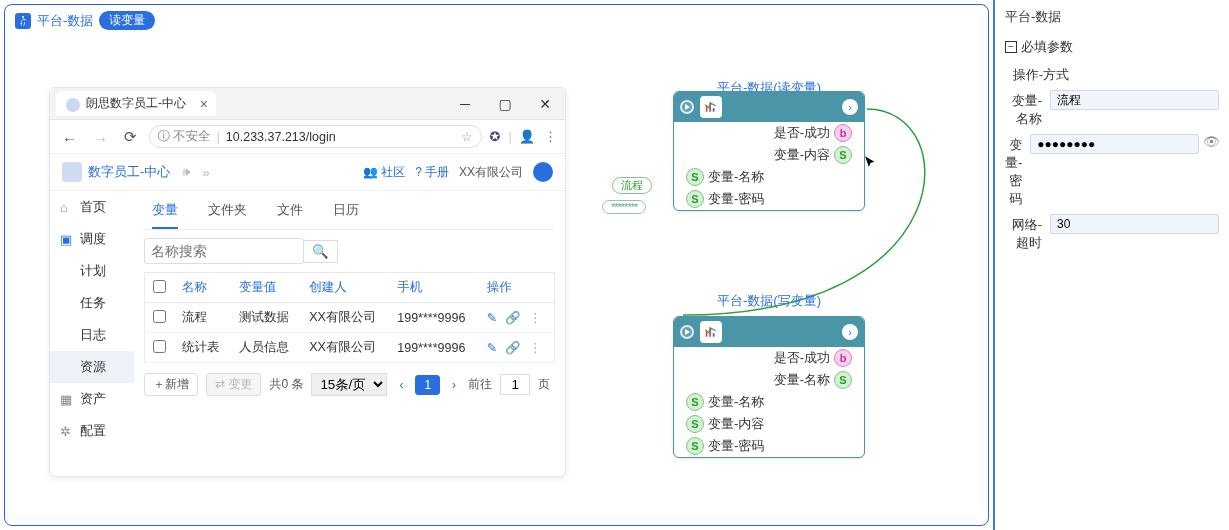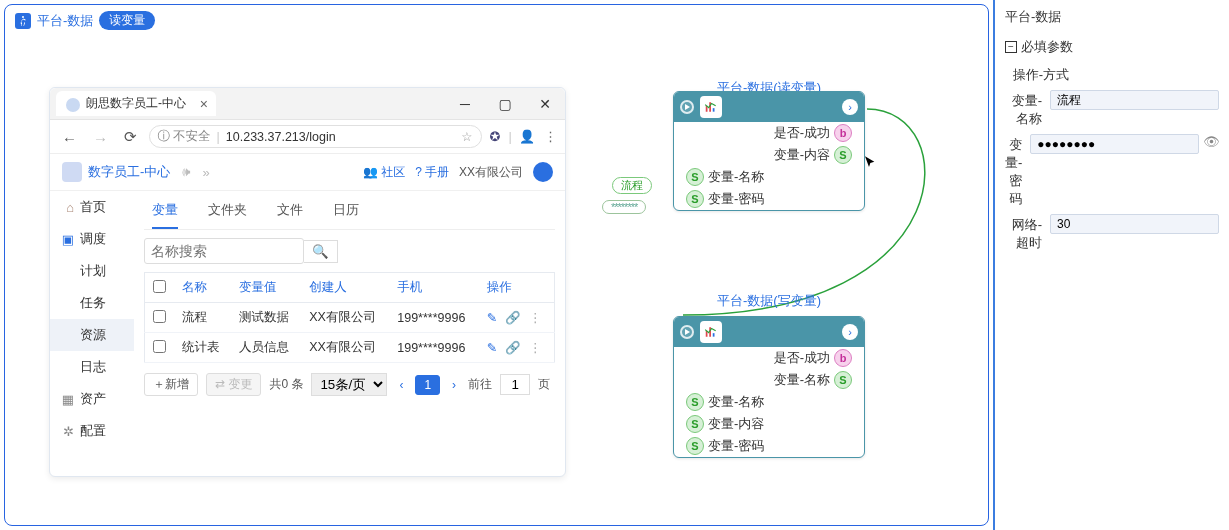--- a/index.html
+++ b/index.html
@@ -37,21 +37,21 @@
 .page-header .logo { width: 20px; height: 20px; background: #cfdaf3; border-radius: 4px; }
 .page-header .title { color: #2a6fe0; font-weight: 500; }
 .page-header .sound { color: #bbb; margin-left: 6px; }
 .page-header .right { margin-left: auto; display: flex; align-items: center; gap: 10px; }
 .page-header .link { color: #2a6fe0; font-size: 12px; display: inline-flex; align-items: center; gap: 3px;}
 .page-header .company { color: #555; font-size: 12px; }
 .page-header .avatar { width: 20px; height: 20px; background: #2a6fe0; border-radius: 50%; }
 
 .page-body { display: flex; height: 280px; }
 .sidenav { width: 84px; background: #fff; }
-.sidenav .item { display: flex; align-items: center; gap: 6px; padding: 7px 10px; font-size: 13px; color: #333; text-align: right; }
+.sidenav .item { display: flex; align-items: center; gap: 6px; padding: 7px 10px; font-size: 13px; color: #333; }
 .sidenav .item.active { background: #eef2f8; color: #333; font-weight: 500; }
 .sidenav .ico { width: 14px; height: 14px; display: inline-block; }
 .sidenav .ico.home::before { content: "⌂"; color: #a87; }
 .sidenav .ico.cube::before { content: "▣"; color: #2a6fe0; }
 .sidenav .ico.gear::before { content: "✲"; color: #888; }
 .sidenav .ico.grid::before { content: "▦"; color: #888; }
 
 .content { flex: 1; padding: 0 10px; }
 .tabs2 { display: flex; gap: 30px; border-bottom: 1px solid #eee; padding: 6px 8px 0; }
 .tabs2 .t { padding: 4px 0 8px; font-size: 13px; color: #555; }
@@ -194,27 +194,27 @@
                 <span>调度</span>
               </div>
             <div class="item">
                 <span class="ico"></span>
                 <span>计划</span>
               </div>
             <div class="item">
                 <span class="ico"></span>
                 <span>任务</span>
               </div>
+            <div class="item">
+                <span class="ico"></span>
+                <span>日志</span>
+              </div>
             <div class="item active">
                 <span class="ico"></span>
                 <span>资源</span>
-              </div>
-            <div class="item">
-                <span class="ico"></span>
-                <span>日志</span>
               </div>
             <div class="item">
                 <span class="ico grid"></span>
                 <span>资产</span>
               </div>
             <div class="item">
                 <span class="ico gear"></span>
                 <span>配置</span>
               </div>
           </div>

